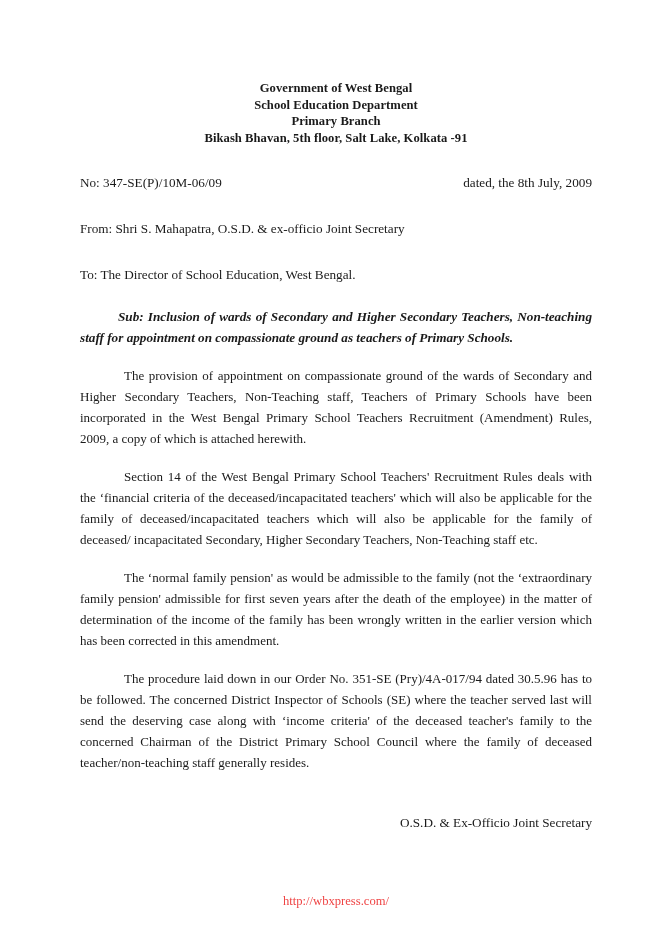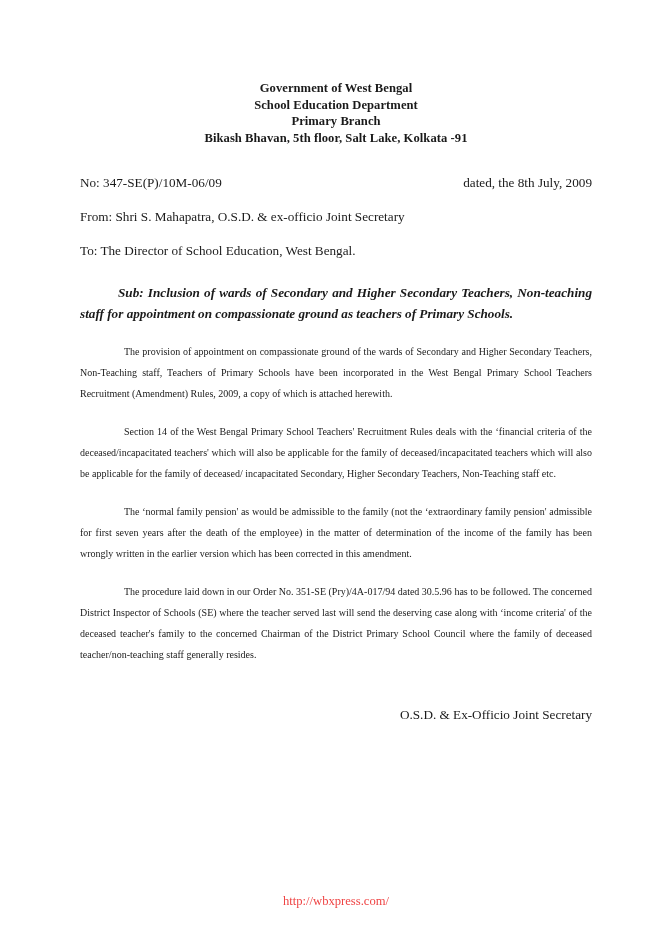--- a/index.html
+++ b/index.html
@@ -48,37 +48,37 @@
     line-height: 20px;
     margin-top: 27px;
   }
   .ref-no { white-space: nowrap; }
   .ref-date { white-space: nowrap; margin-left: 11px; }
 
   .from-line,
   .to-line {
     font-size: 13.2px;
     line-height: 20px;
-    margin-top: 14px;
+    margin-top: 26px;
   }
 
   
   .subject {
     font-size: 13.2px;
     line-height: 20.5px;
     font-weight: bold;
     font-style: italic;
     margin-top: 22px;
     text-indent: 38px;
     text-align: justify;
   }
 
   
   .para {
-    font-size: 10px;
+    font-size: 13px;
     line-height: 21px;
     text-indent: 44px;
     text-align: justify;
     margin-top: 17px;
   }
   .para:first-of-type { margin-top: 19px; }
 
   
   .signature {
     font-size: 13.2px;

